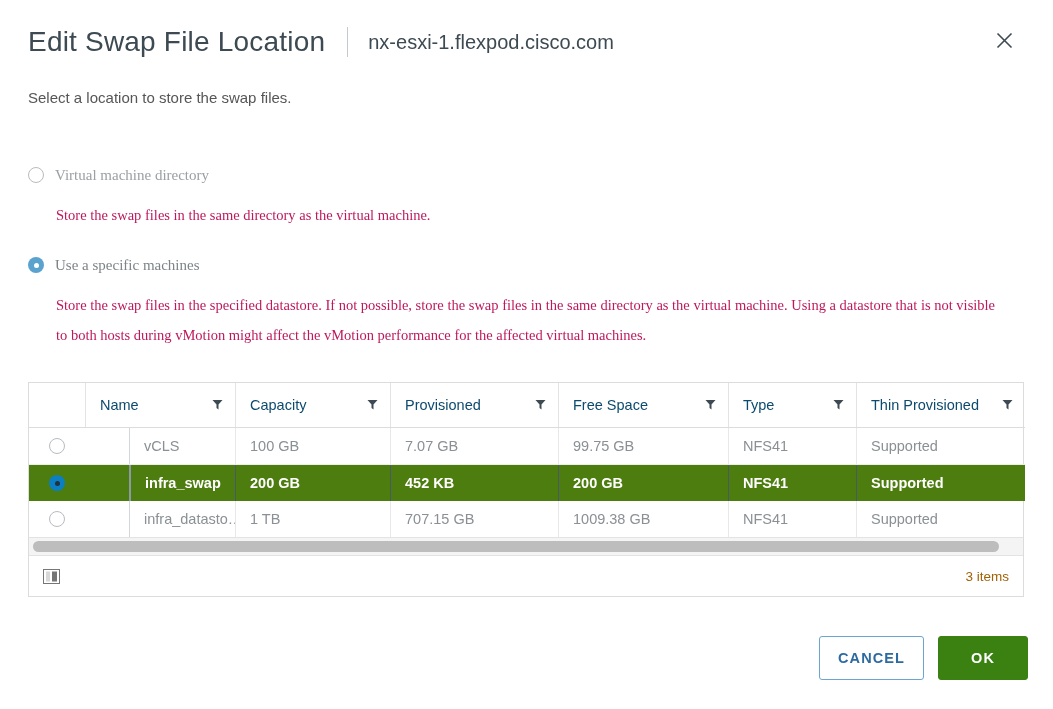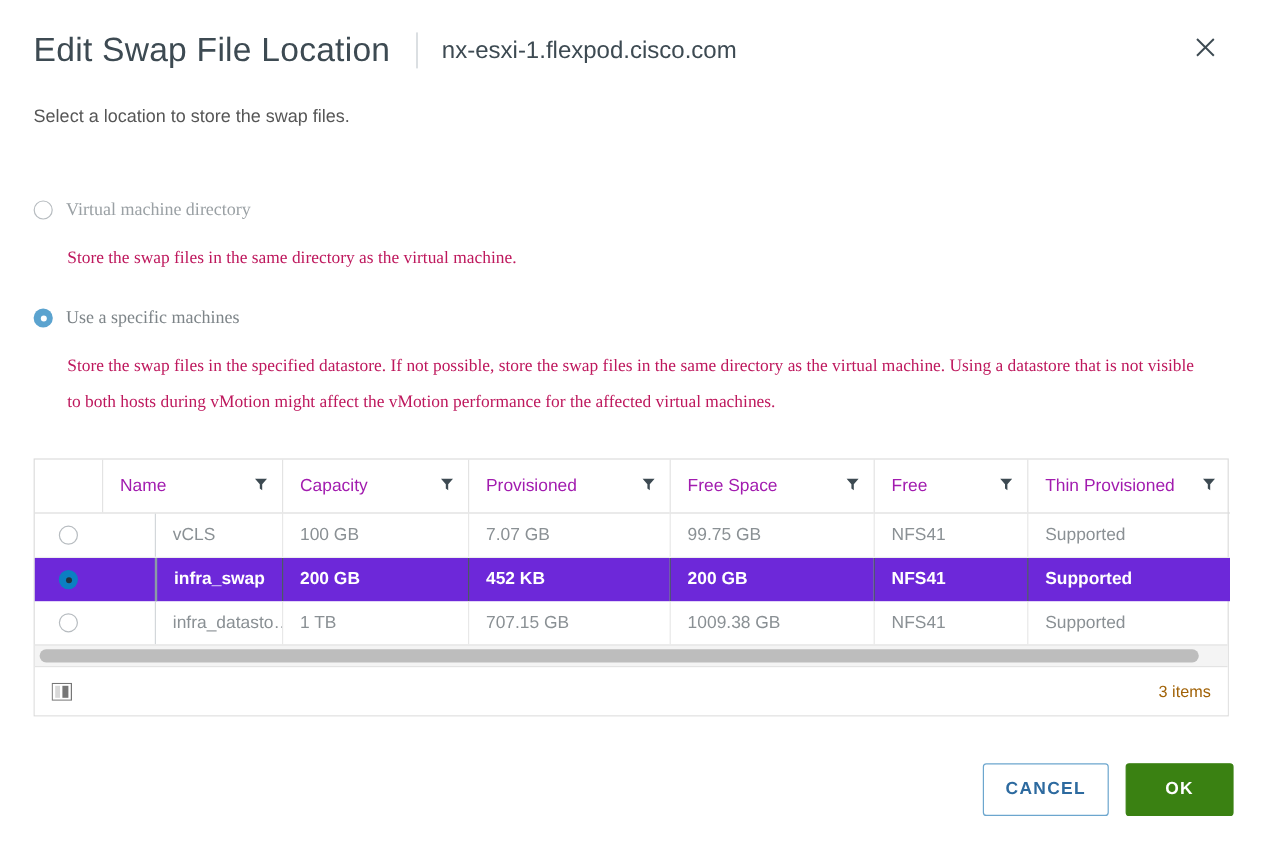--- a/index.html
+++ b/index.html
@@ -154,21 +154,21 @@
     font-size: 14.5px;
     font-weight: 400;
     padding: 0;
     vertical-align: middle;
   }
   thead tr {
     height: 44px;
     border-bottom: 1px solid #dcdcdc;
   }
   thead th {
-    color: #a21caf;
+    color: #0c4a6e;
     font-weight: 600;
     position: relative;
   }
   .th-inner {
     display: flex;
     align-items: center;
     justify-content: space-between;
     padding: 0 12px 0 14px;
     height: 44px;
     border-left: 1px solid #e3e3e3;
@@ -205,21 +205,21 @@
   td.col-sel .td-inner {
     border-left: none;
     justify-content: center;
     padding: 0;
   }
   td.col-name .td-inner {
     border-left: 1px solid #d3d7da;
     margin-left: 44px;
   }
   tbody tr.selected {
-    background: #6d28d9;
+    background: #4d7c0f;
     border-bottom: none;
   }
   tbody tr.selected td {
     color: #ffffff;
     font-weight: 700;
   }
   tbody tr.selected .td-inner {
     border-left-color: #4a5a64;
   }
   tbody tr.selected td.col-name .td-inner {
@@ -416,21 +416,21 @@
               <span>Free Space</span>
               <span class="funnel">
                 <svg width="11" height="11" viewBox="0 0 11 11" aria-hidden="true">
                   <polygon points="0.5,1 10.5,1 6.5,5.5 6.5,10.5 4.5,9 4.5,5.5" fill="#3d4a52"></polygon>
                 </svg>
               </span>
             </div>
           </th>
           <th class="col-type">
             <div class="th-inner">
-              <span>Free</span>
+              <span>Type</span>
               <span class="funnel">
                 <svg width="11" height="11" viewBox="0 0 11 11" aria-hidden="true">
                   <polygon points="0.5,1 10.5,1 6.5,5.5 6.5,10.5 4.5,9 4.5,5.5" fill="#3d4a52"></polygon>
                 </svg>
               </span>
             </div>
           </th>
           <th class="col-thin">
             <div class="th-inner">
               <span>Thin Provisioned</span>

